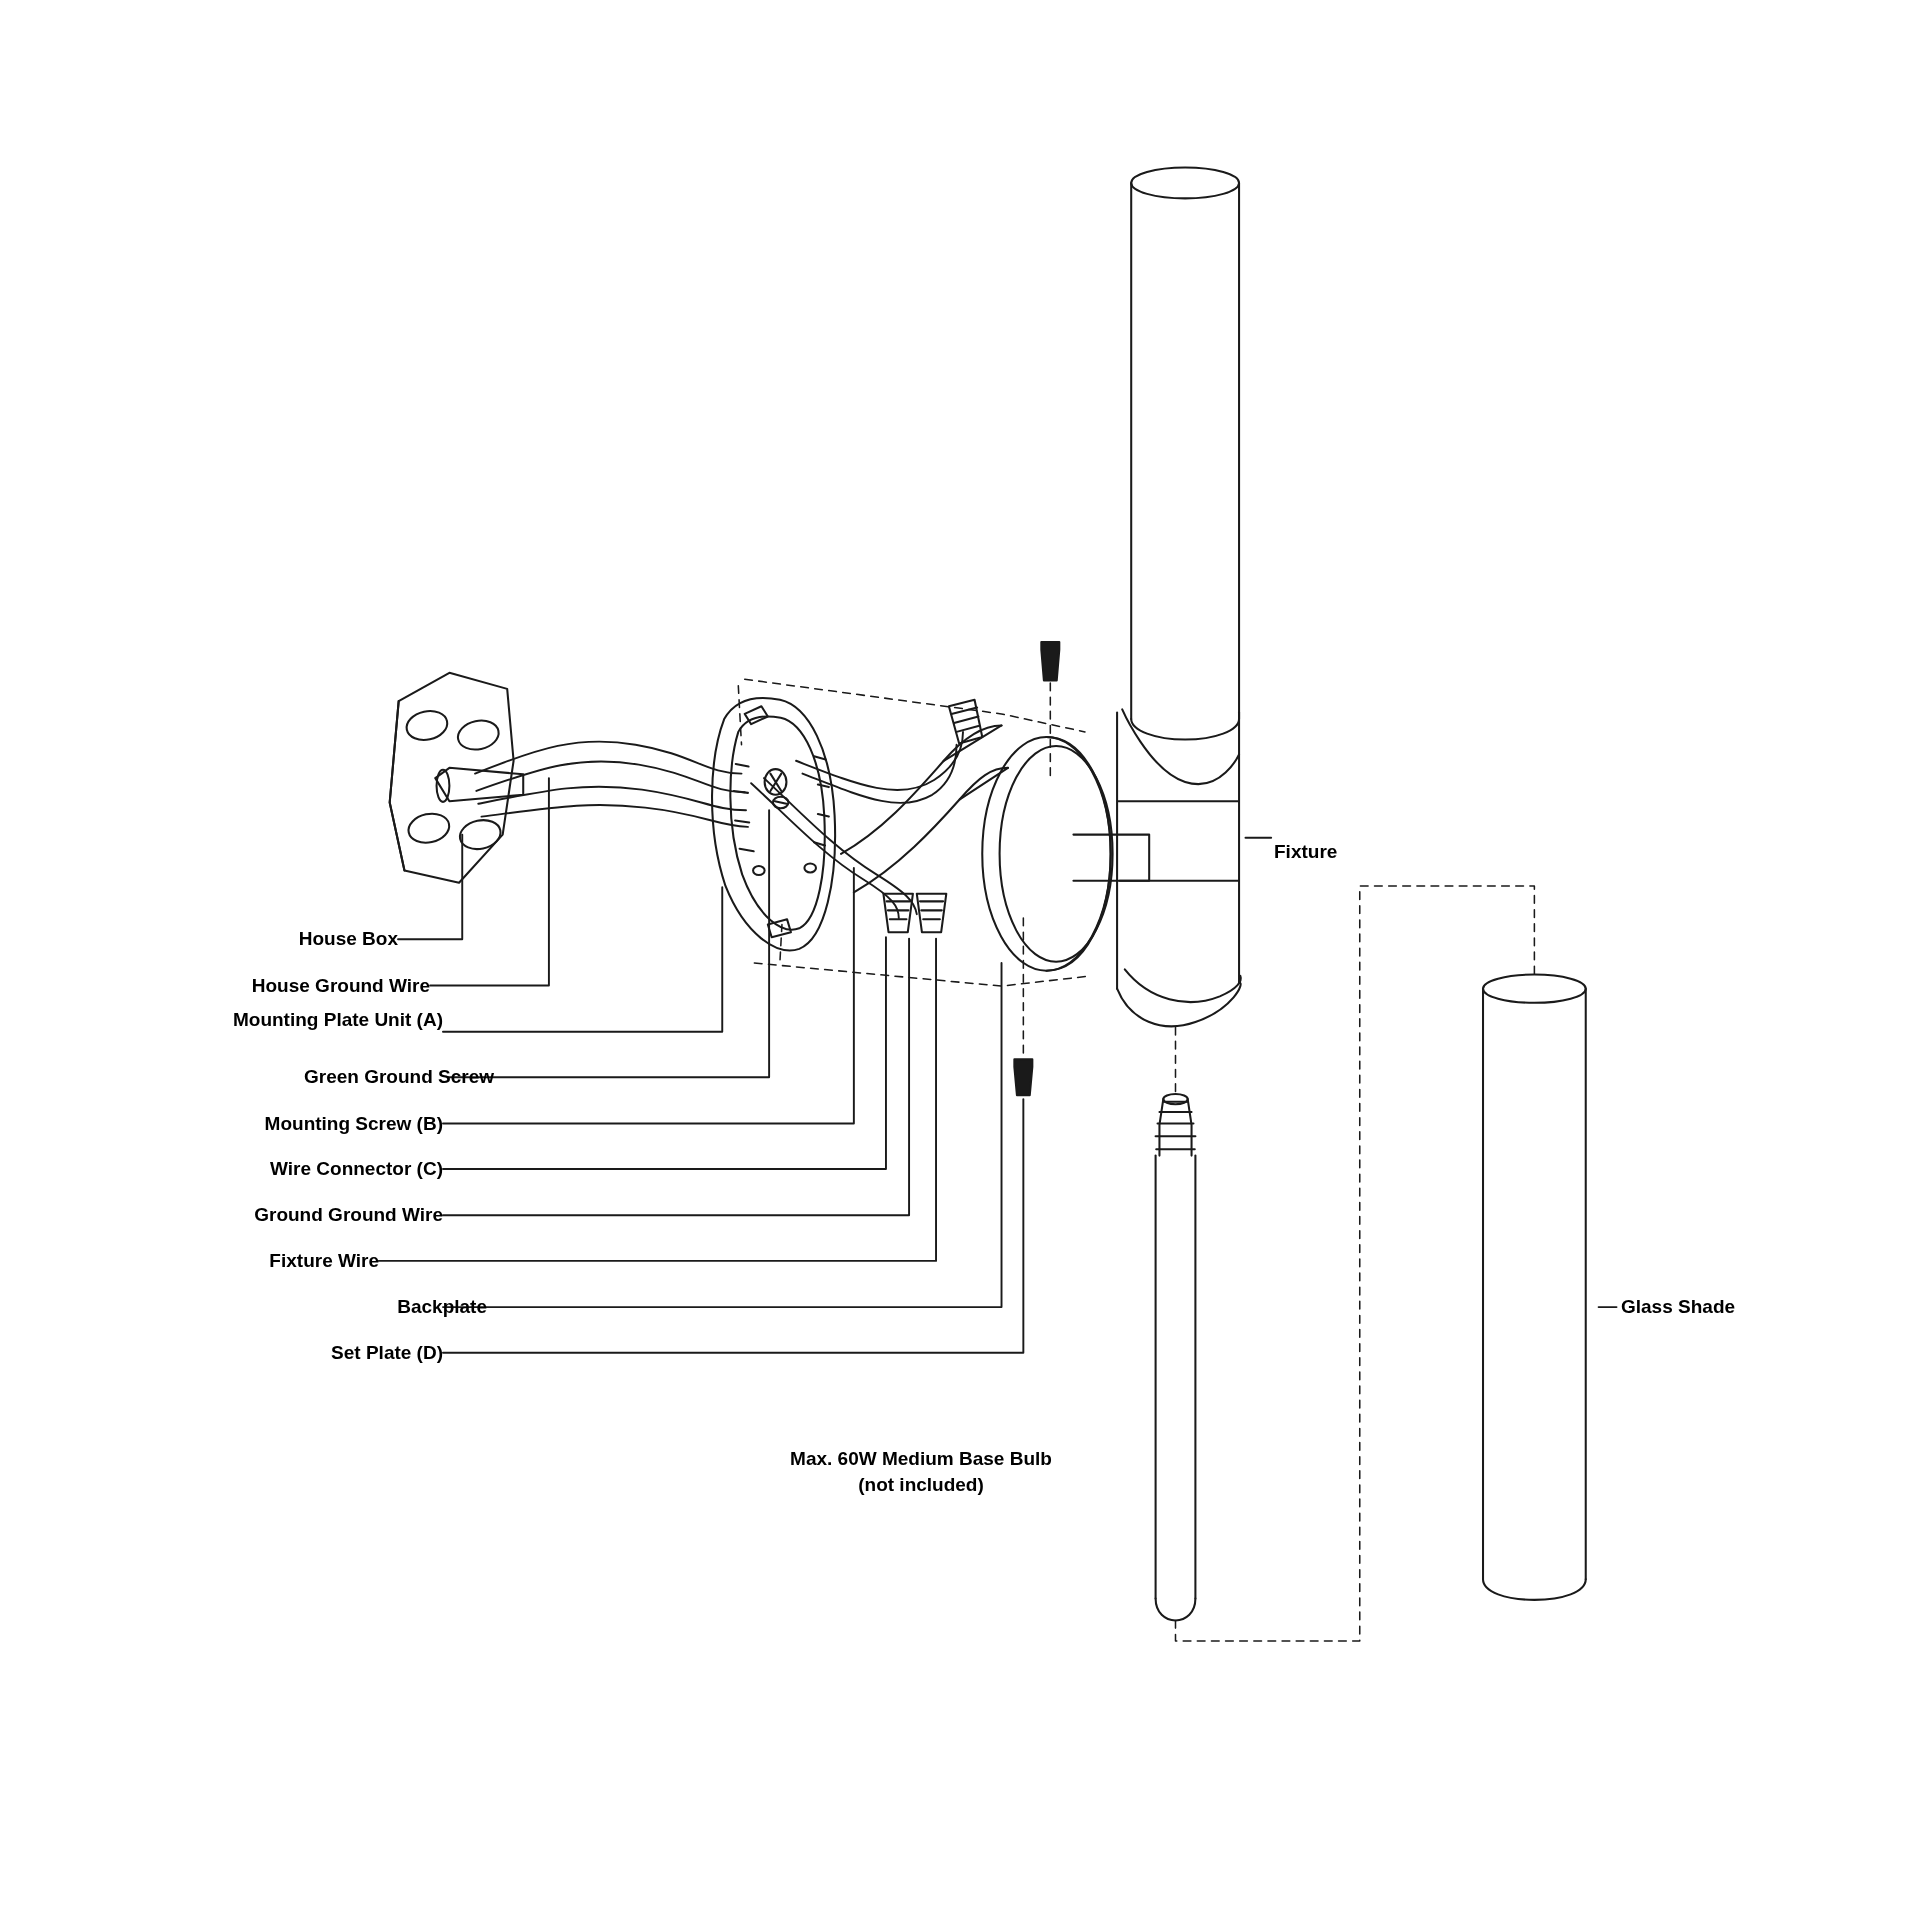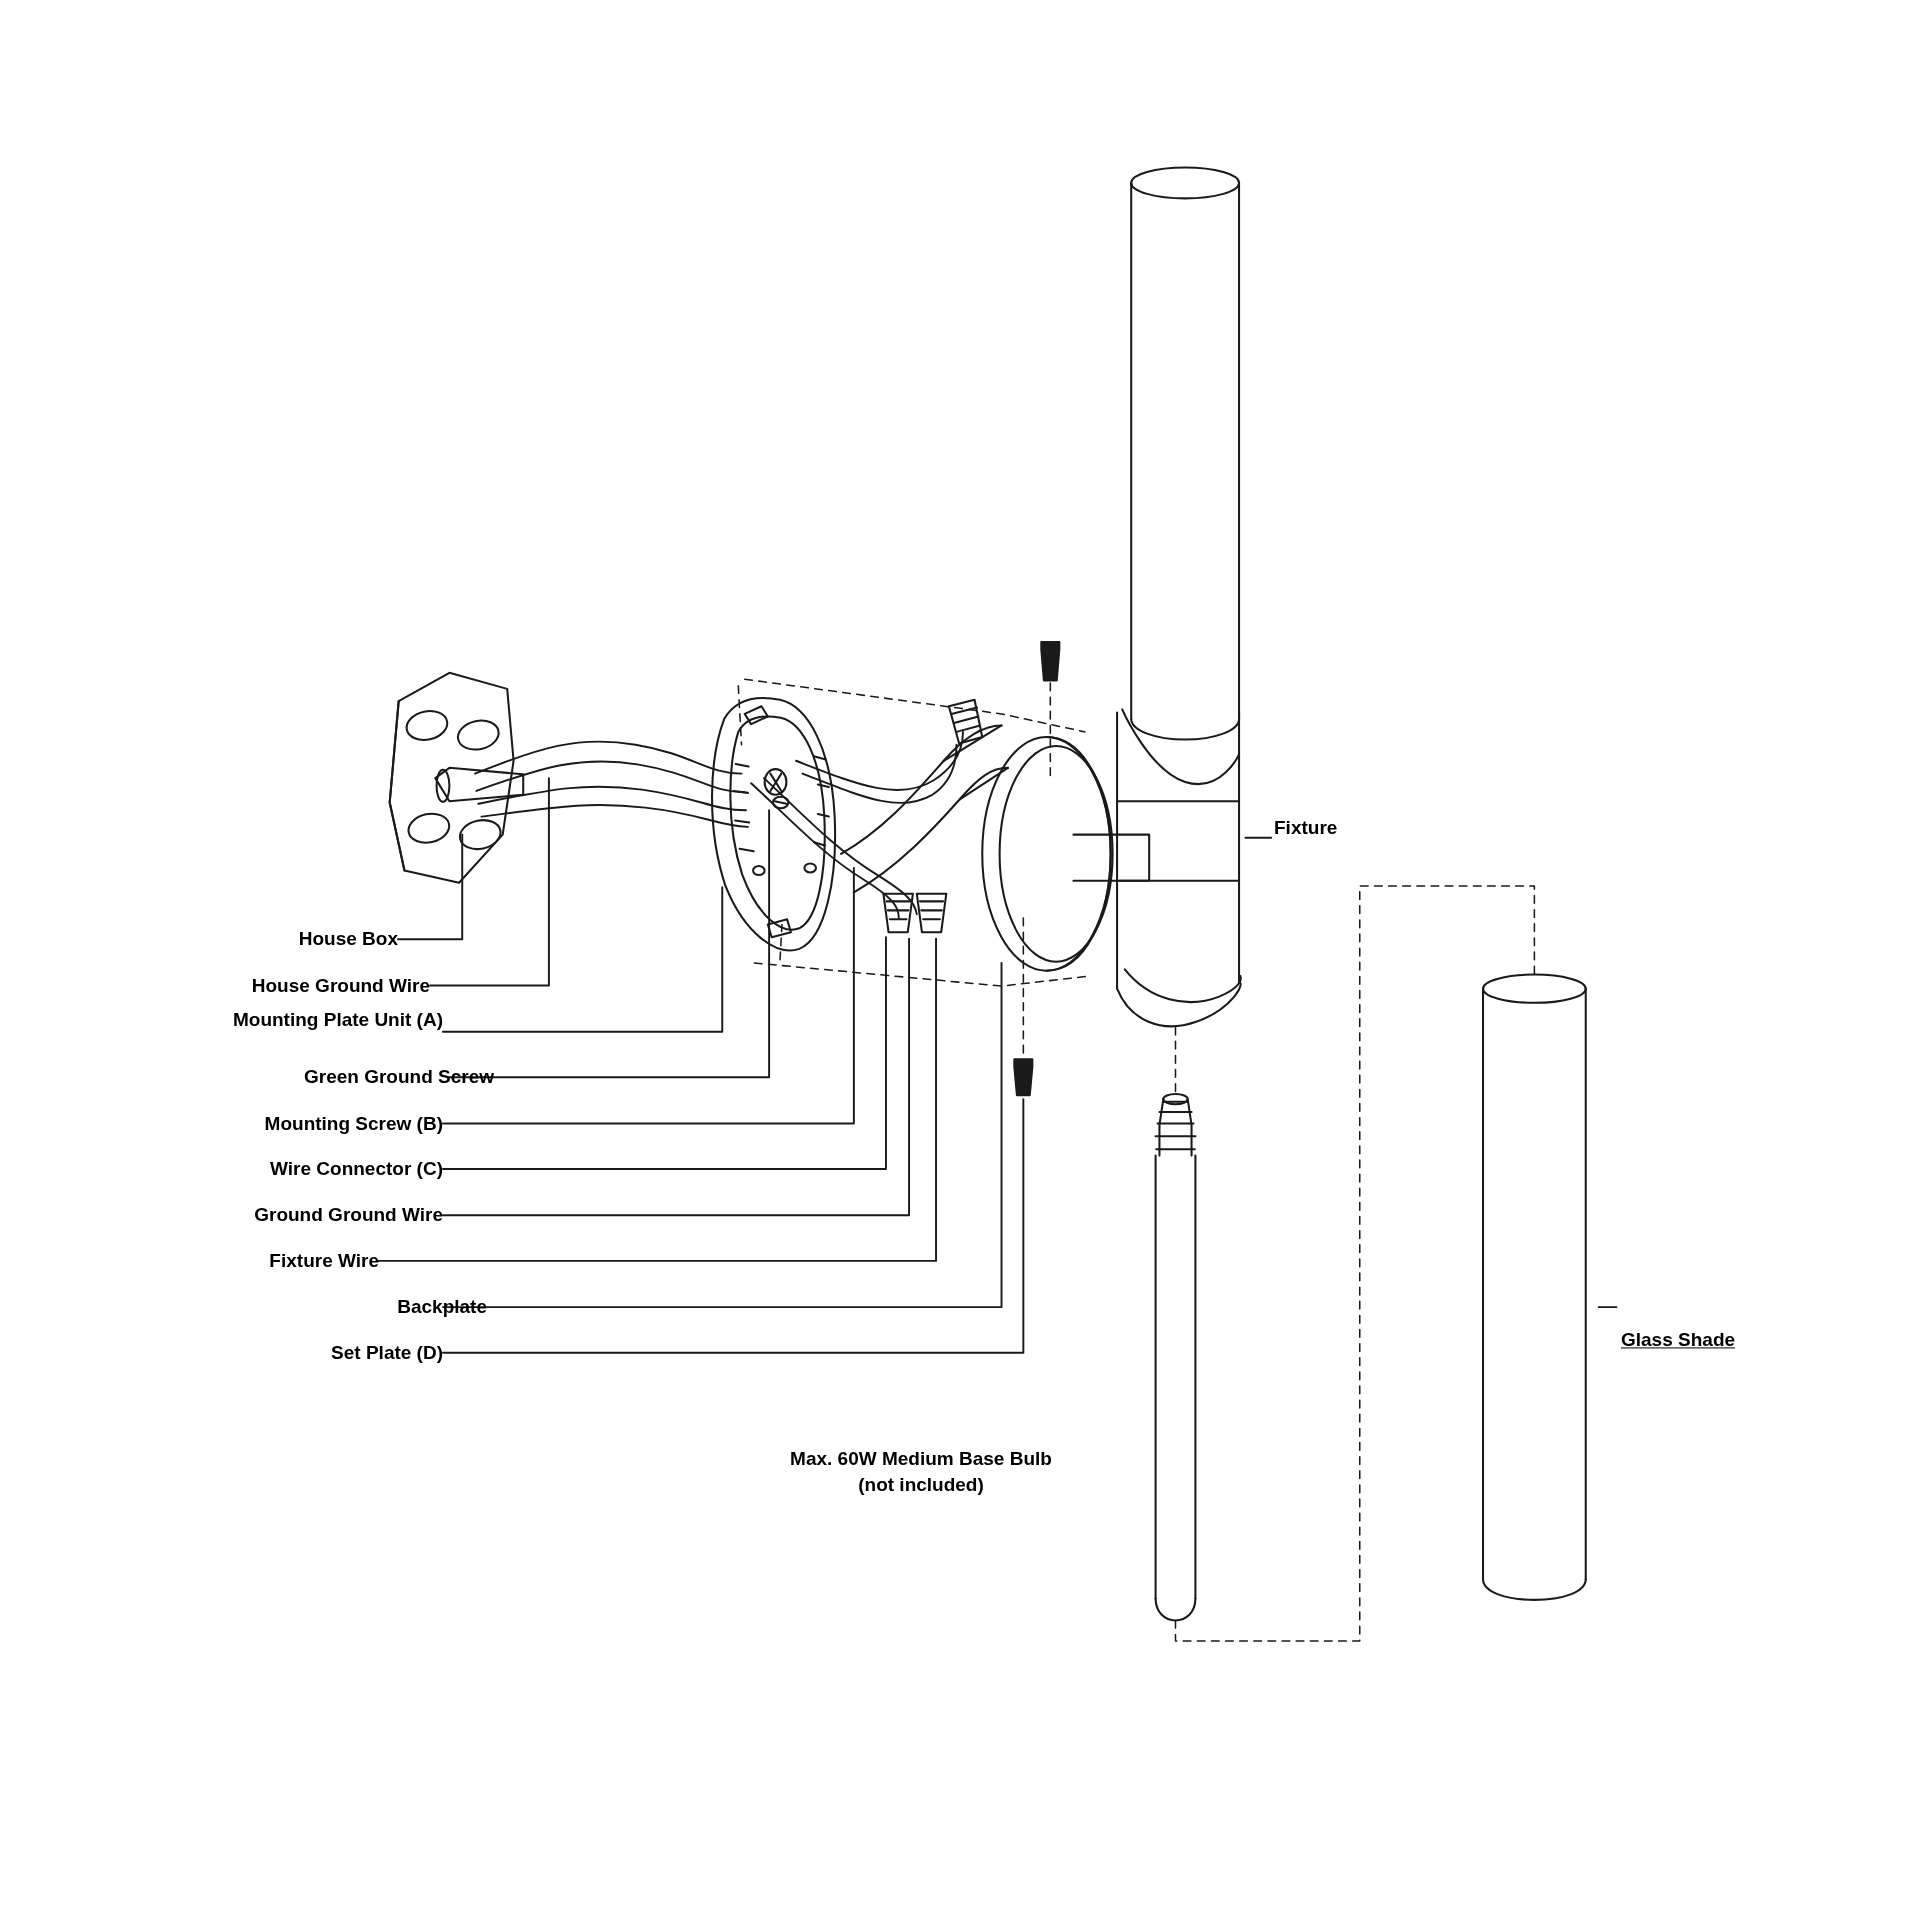--- a/index.html
+++ b/index.html
@@ -225,20 +225,20 @@
   <div class="lbl right-align" style="left:430px; top:986px;">House Ground Wire</div>
   <div class="lbl right-align" style="left:443px; top:1020px;">Mounting Plate Unit (A)</div>
   <div class="lbl right-align" style="left:454px; top:1077px;margin-left:40px;">Green Ground Screw</div>
   <div class="lbl right-align" style="left:443px; top:1124px;">Mounting Screw (B)</div>
   <div class="lbl right-align" style="left:443px; top:1169px;">Wire Connector (C)</div>
   <div class="lbl right-align" style="left:443px; top:1215px;">Ground Ground Wire</div>
   <div class="lbl right-align" style="left:379px; top:1261px;text-align:center;">Fixture Wire</div>
   <div class="lbl right-align" style="left:443px; top:1307px;margin-left:44px;">Backplate</div>
   <div class="lbl right-align" style="left:443px; top:1353px;">Set Plate (D)</div>
 
-  <div class="lbl left-align" style="left:1274px; top:828px;">Fixture</div>
-  <div class="lbl left-align" style="left:1621px; top:1340px;text-decoration:underline;">Glass Shade</div>
+  <div class="lbl left-align" style="left:1274px; top:852px;">Fixture</div>
+  <div class="lbl left-align" style="left:1621px; top:1307px;">Glass Shade</div>
 
   <div class="lbl center-align" style="left:921px; top:1459px;">Max. 60W Medium Base Bulb</div>
   <div class="lbl center-align" style="left:921px; top:1485px;">(not included)</div>
 
 </div>
 
 
 </body></html>

